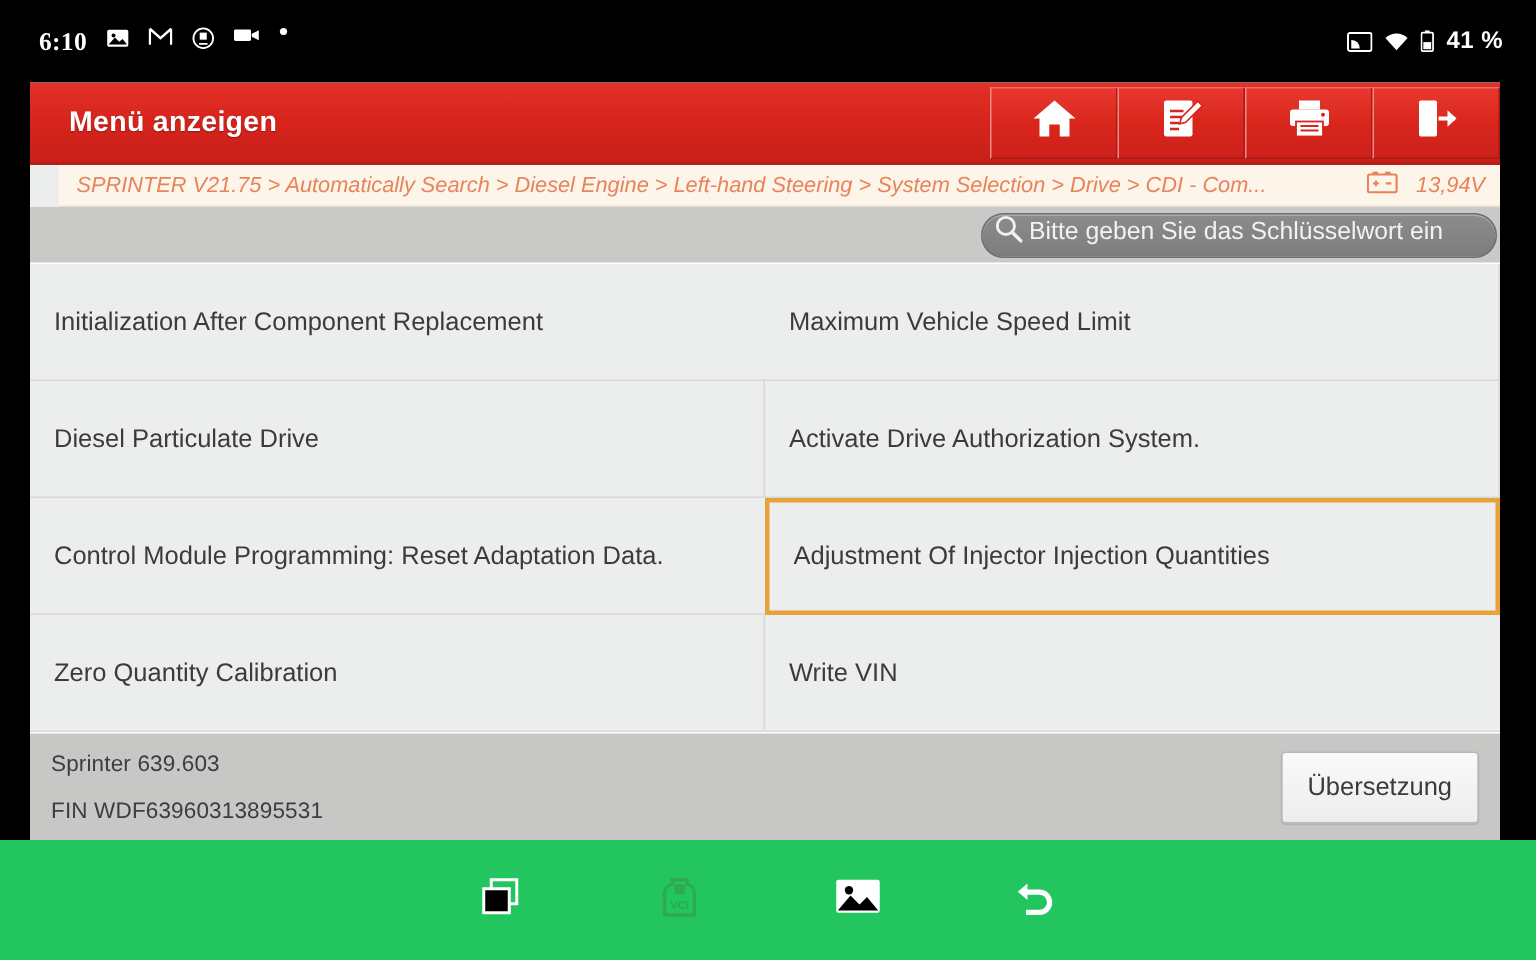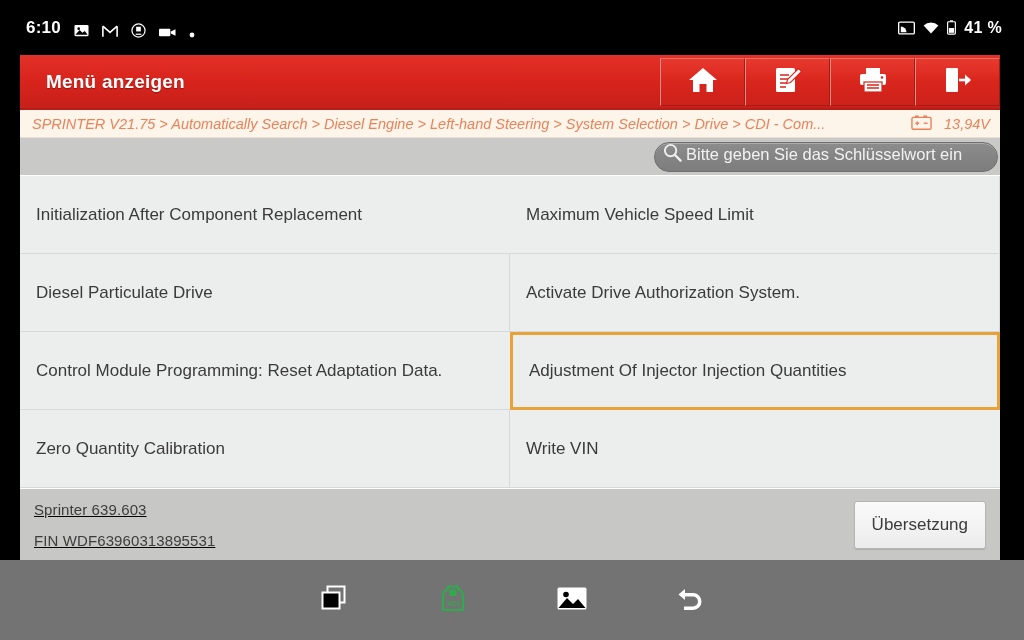--- a/index.html
+++ b/index.html
@@ -10,21 +10,21 @@
     overflow: hidden;
   }
   .screen { position: relative; width: 1024px; height: 640px; background: #000; }
 
   
   .statusbar {
     position: absolute; left: 0; top: 0; width: 1024px; height: 55px;
     background: #000; color: #fff;
     display: flex; align-items: center;
   }
-  .sb-left { display: flex; align-items: flex-end; gap: 13px; padding-left: 26px; }
+  .sb-left { display: flex; align-items: flex-start; gap: 13px; padding-left: 26px; font-family: Liberation Serif, serif; }
   .sb-time { font-size: 17px; font-weight: bold; letter-spacing: .2px; }
   .sb-right { margin-left: auto; display: flex; align-items: center; gap: 8px; padding-right: 22px; }
   .sb-pct { font-size: 16px; font-weight: bold; letter-spacing: .3px; }
   .sb-icon { display: inline-flex; align-items: center; justify-content: center; }
 
   
   .app {
     position: absolute; left: 20px; top: 55px; width: 980px; height: 505px;
     background: #eceded; overflow: hidden;
   }
@@ -49,20 +49,21 @@
     border-top: 1px solid #ef6d64; border-bottom: 1px solid #a81a14;
     cursor: pointer;
   }
   .tool-btn:first-child { border-left: 1px solid #f08b84; }
 
   
   .crumbbar {
     position: relative; height: 28px; background: #fdf4ea;
     display: flex; align-items: center; overflow: hidden;
     border-bottom: 1px solid #e8ded2;
+    margin-left: 19px;
   }
   .crumb-text {
     font-size: 14.5px; font-style: italic; color: #e8835a;
     padding-left: 12px; white-space: nowrap; overflow: hidden;
     flex: 1;
   }
   .volt {
     display: flex; align-items: center; gap: 12px;
     padding-right: 10px; color: #e8835a;
     font-size: 14.5px; font-style: italic; white-space: nowrap;
@@ -113,35 +114,35 @@
     border-bottom-width: 3px;
     margin: 0;
   }
 
   
   .footer {
     position: relative; height: 72px; background: #c7c8c6;
     display: flex; align-items: center; padding: 0 14px;
     border-top: 1px solid #fff;
   }
-  .veh-info { display: flex; flex-direction: column; gap: 14px; text-decoration: underline; }
+  .veh-info { display: flex; flex-direction: column; gap: 14px; }
   .veh-line { font-size: 15px; color: #3d3d3d; letter-spacing: .1px; }
   .translate-btn {
     margin-left: auto;
     background: linear-gradient(to bottom, #fafafa 0%, #ececec 100%);
     border: 1px solid #b6b6b6; border-radius: 3px;
     padding: 13px 17px; font-size: 17px; color: #3b3b3b;
     box-shadow: 0 1px 1px rgba(0,0,0,.12);
     cursor: pointer; white-space: nowrap;
   }
 
   
   .navbar {
     position: absolute; left: 0; bottom: 0; width: 1024px; height: 80px;
-    background: #737373; display: flex; align-items: center; justify-content: center;
+    background: #22c55e; display: flex; align-items: center; justify-content: center;
     gap: 4px;
   }
   .nav-btn {
     width: 115px; height: 60px; display: flex; align-items: center; justify-content: center;
     cursor: pointer;
   }
 </style>
 </head>
 <body>
 

